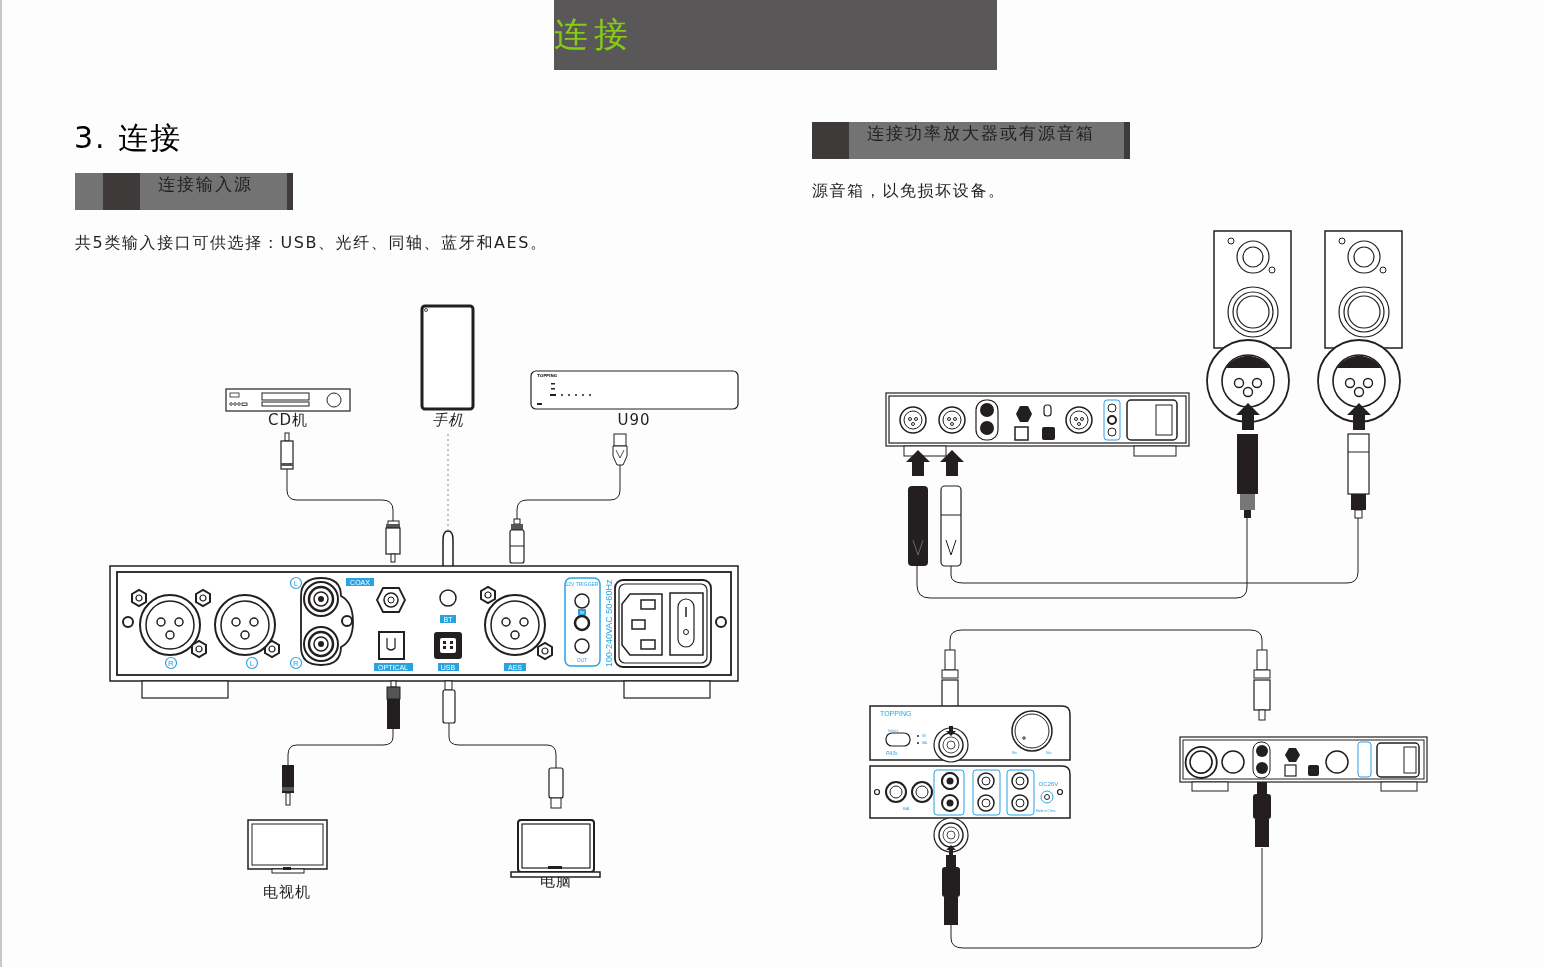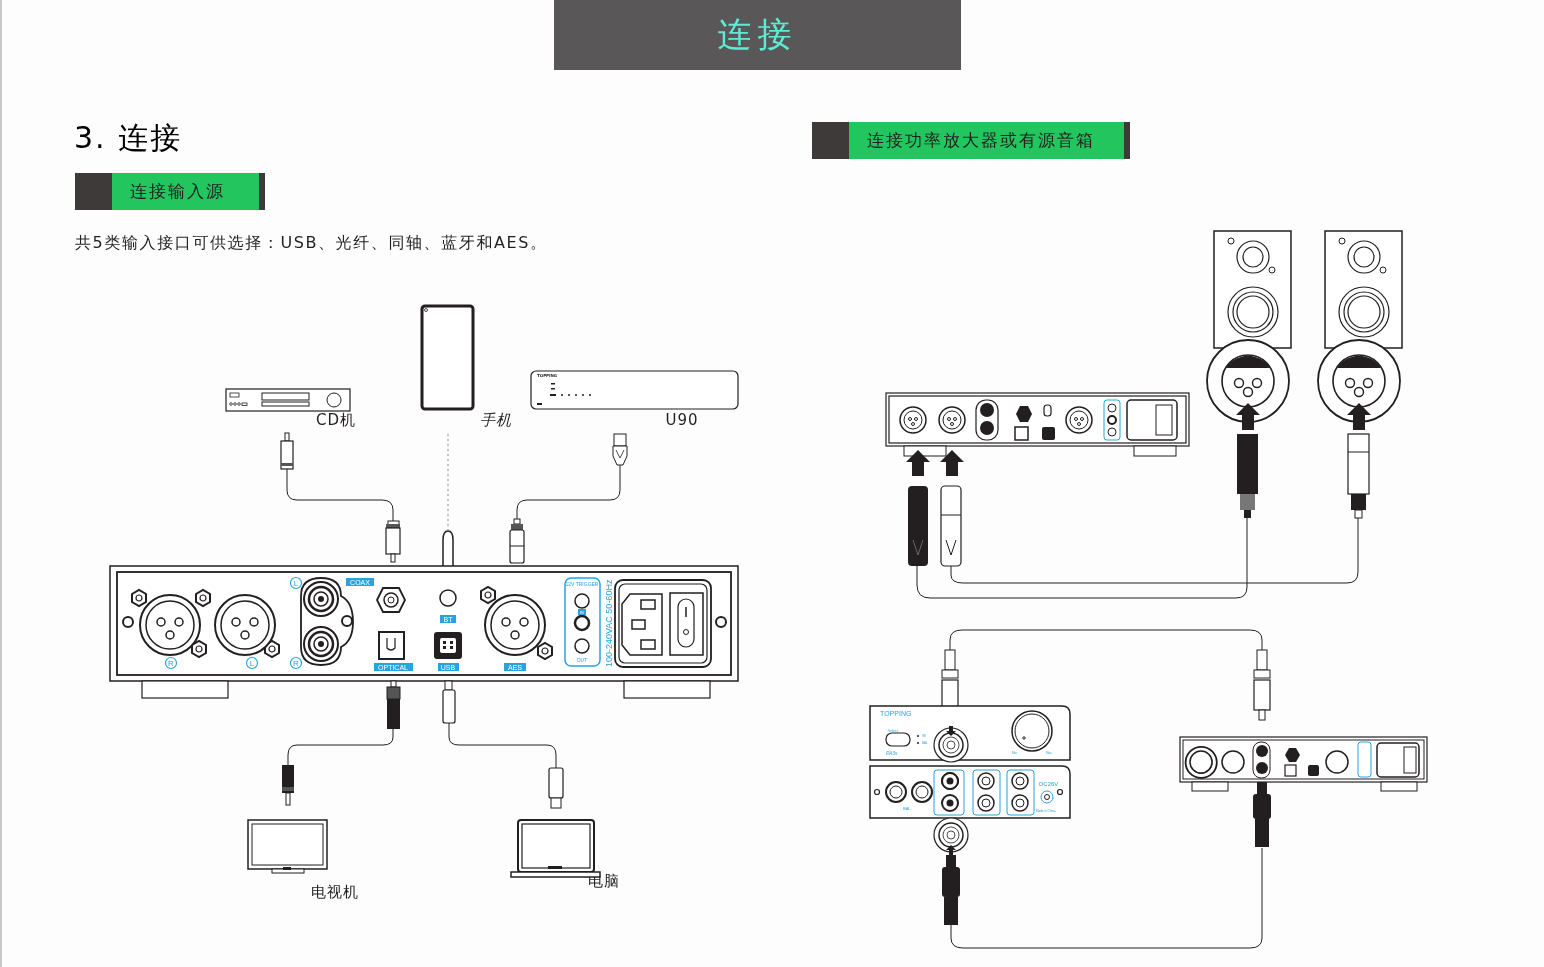--- a/index.html
+++ b/index.html
@@ -1,54 +1,55 @@
 <!DOCTYPE html>
 <html><head>
 <meta charset="utf-8">
 <style>
   html, body { margin:0; padding:0; }
   body { width:1544px; height:967px; position:relative; background:#fdfdfd; overflow:hidden;
          font-family:"DejaVu Sans", sans-serif; color:#231f20; }
   .edge { position:absolute; left:0; top:0; width:2px; height:967px; background:#c8c8c8; }
-  .top-banner { position:absolute; left:554px; top:0; width:407px; height:70px; background:#595757;
-         color:#5eead4; font-size:34px; letter-spacing:6px; display:flex; align-items:center; justify-content:center; }
+  .top-banner { position:absolute; left:554px; top:0; width:443px; height:70px; background:#595757;
+         color:#84cc16; font-size:34px; letter-spacing:6px; display:flex; align-items:center; justify-content:flex-start; }
   .h1 { position:absolute; left:74px; top:118px; font-size:30px; letter-spacing:2px; color:#000000; }
-  .sect { position:absolute; height:37px; background:#22c55e; display:flex; align-items:center; }
+  .sect { position:absolute; height:37px; background:#737373; display:flex; }
   .sect .blk { width:37px; height:37px; background:#3e3a39; flex:none; }
   .sect .bar { width:6px; height:37px; background:#3e3a39; flex:none; margin-left:auto; }
   .sect .lbl { padding:0 18px; font-size:17px; letter-spacing:2px; color:#231f20; }
   .para { position:absolute; font-size:16px; letter-spacing:1.6px; line-height:26px; color:#231f20; }
-  .dev-label { position:absolute; font-size:15px; color:#231f20; text-align:center; letter-spacing:1px;margin-left:48px; }
+  .dev-label { position:absolute; font-size:15px; color:#231f20; text-align:center; letter-spacing:1px; }
   svg.diag { position:absolute; left:0; top:0; }
   .blue-tag { font-family:"Liberation Sans", sans-serif; }
 </style>
 </head>
 <body>
 
 <div class="edge"></div>
 
 <div class="top-banner">
   <span>连接</span>
 </div>
 
 <div class="h1">3. 连接</div>
 
-<div class="sect" style="left:75px; top:173px; width:190px;">
+<div class="sect" style="left:75px; top:173px; width:190px;padding-left:28px;">
   <div class="blk"></div>
   <span class="lbl">连接输入源</span>
   <div class="bar"></div>
 </div>
 <div class="para" style="left:75px; top:230px;">共5类输入接口可供选择：USB、光纤、同轴、蓝牙和AES。</div>
 
 <div class="sect" style="left:812px; top:122px; width:318px;">
   <div class="blk"></div>
   <span class="lbl">连接功率放大器或有源音箱</span>
   <div class="bar"></div>
 </div>
 <div class="para" style="left:812px; top:178px;">
+  <div>源音箱，以免损坏设备。</div>
 </div>
 
 <div class="dev-label" style="left:258px; top:411px; width:60px;">CD机</div>
 <div class="dev-label" style="left:418px; top:411px; width:60px;font-style:italic;">手机</div>
 <div class="dev-label" style="left:604px; top:411px; width:60px;">U90</div>
 <div class="dev-label" style="left:252px; top:883px; width:70px;">电视机</div>
 <div class="dev-label" style="left:526px; top:872px; width:60px;">电脑</div>
 
 <svg class="diag" width="1544" height="967" viewBox="0 0 1544 967">
   <defs>

